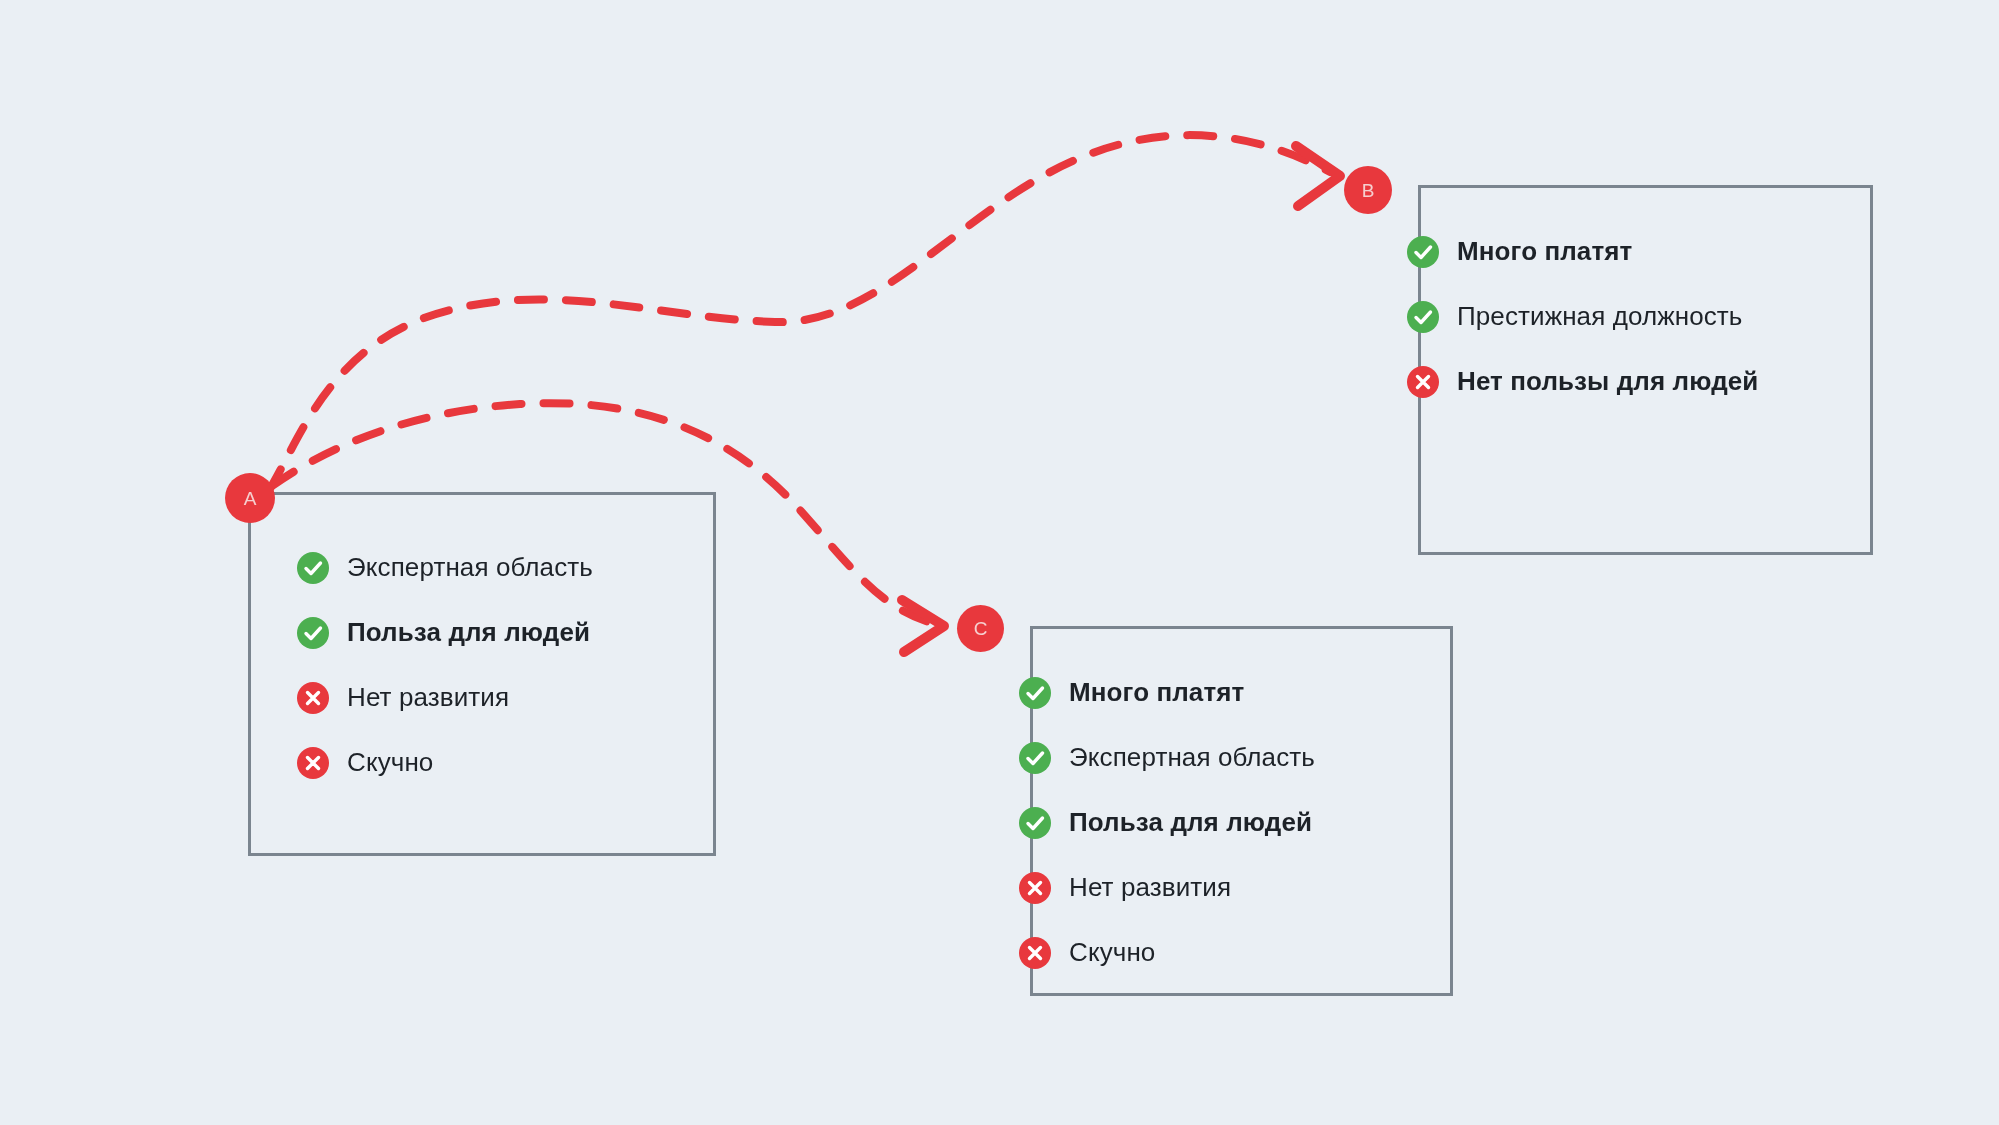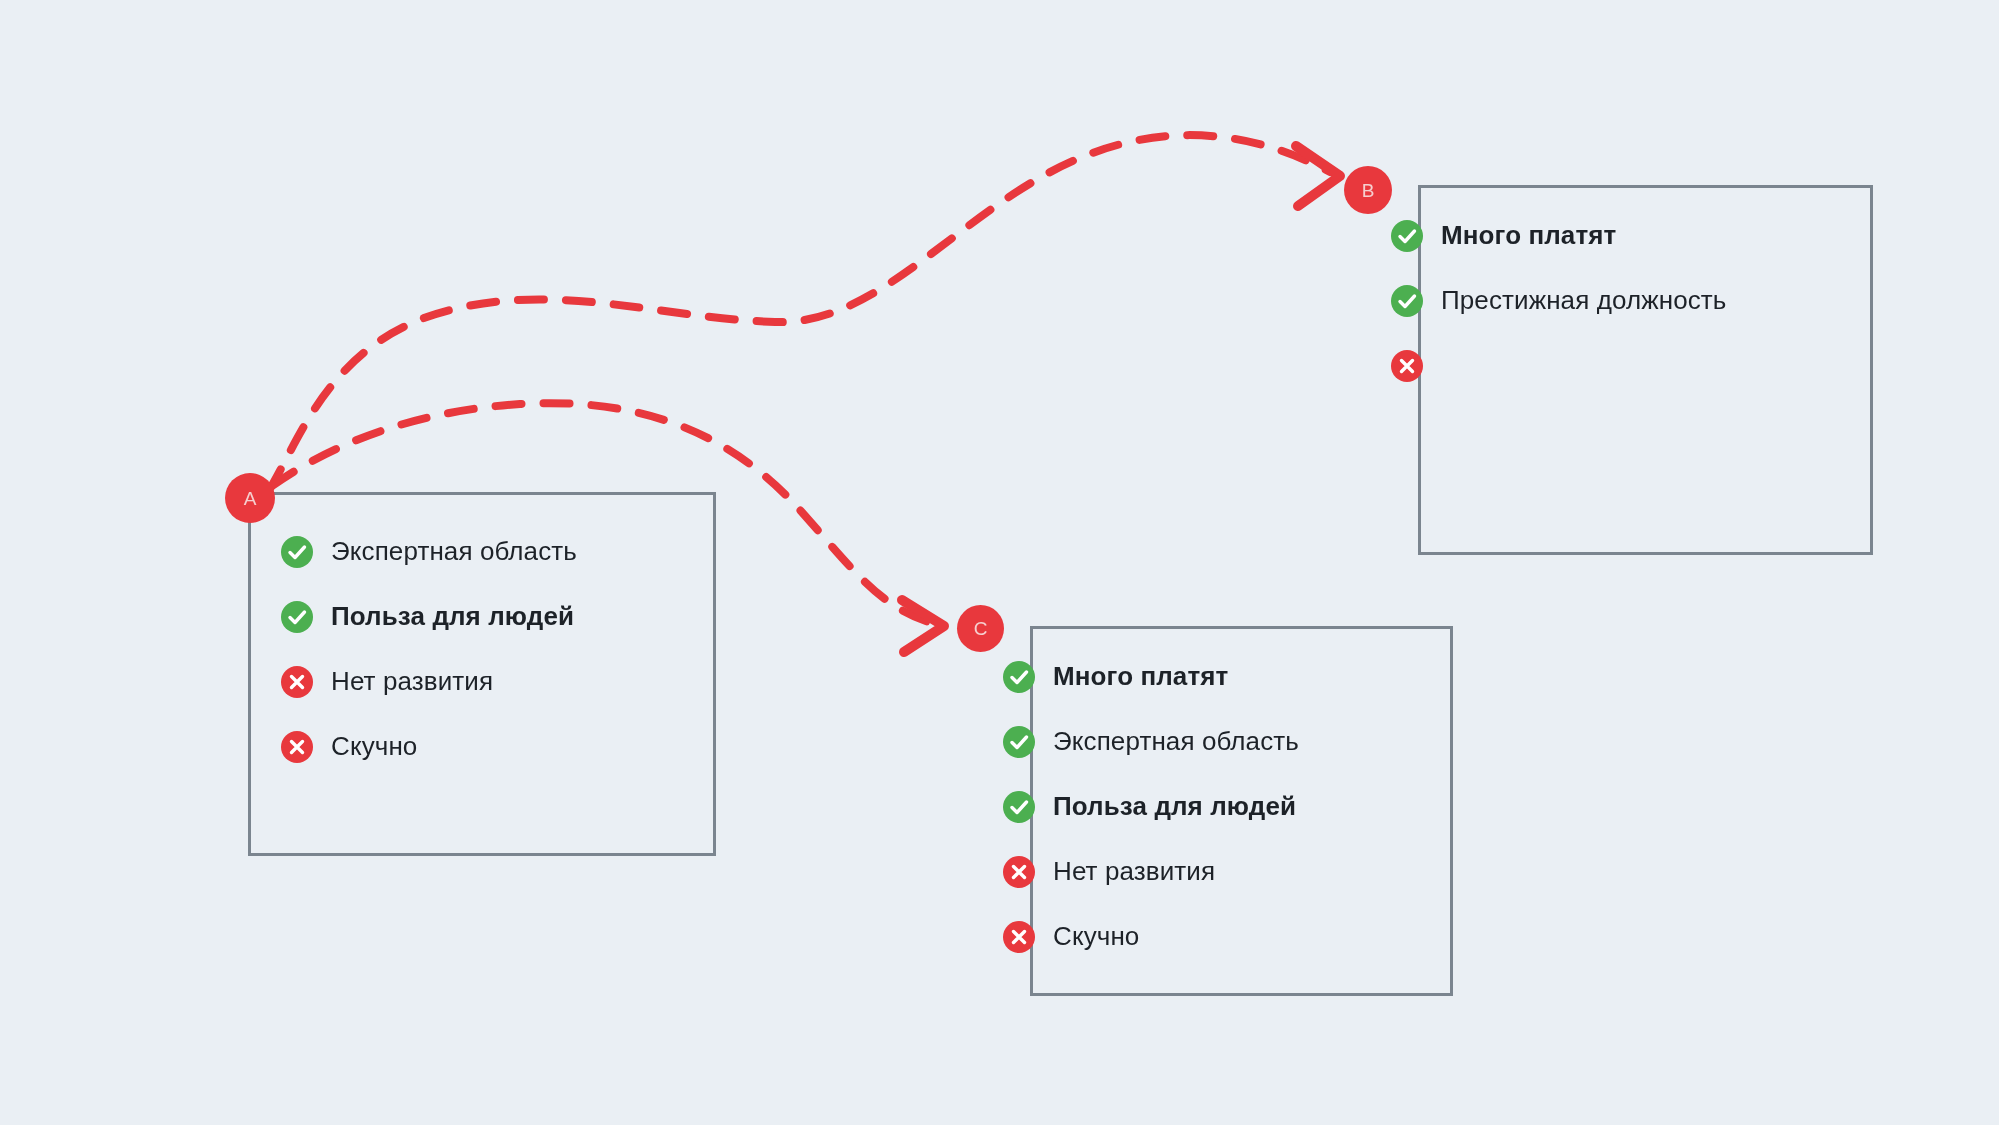--- a/index.html
+++ b/index.html
@@ -25,21 +25,21 @@
   .panel {
     position: absolute;
     border: 3px solid #7b858f;
     box-sizing: border-box;
     background: transparent;
   }
   .panel-items {
     position: absolute;
     left: 0; top: 0;
     padding: 0;
-    margin: 0;
+    margin: 16px;
     list-style: none;
   }
   .item {
     display: flex;
     align-items: center;
     white-space: nowrap;
   }
   .item-icon {
     flex: 0 0 auto;
     display: inline-block;
@@ -172,20 +172,21 @@
         </span>
         <span class="item-label">Престижная должность</span>
       </li>
       <li class="item">
         <span class="item-icon">
           <svg width="32" height="32" viewBox="0 0 32 32">
               <circle cx="16" cy="16" r="16" fill="#e8383d"></circle>
               <path d="M10.5 10.5 L21.5 21.5 M21.5 10.5 L10.5 21.5" fill="none" stroke="#ffffff" stroke-width="3.4" stroke-linecap="round"></path>
             </svg>
         </span>
+        <span class="item-label bold">Нет пользы для людей</span>
       </li>
     </ul>
   </div>
   <div class="node-badge" id="badge-b">B</div>
 
   <div class="panel" id="panel-c">
     <ul class="panel-items">
       <li class="item">
         <span class="item-icon">
           <svg width="32" height="32" viewBox="0 0 32 32">

